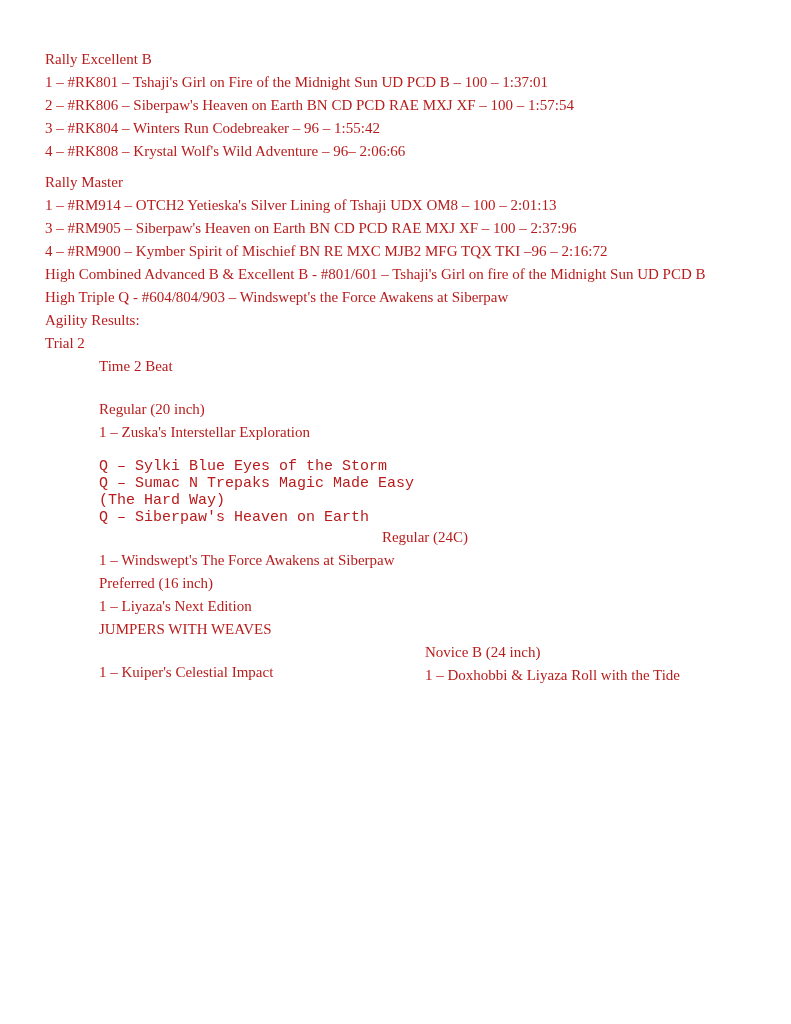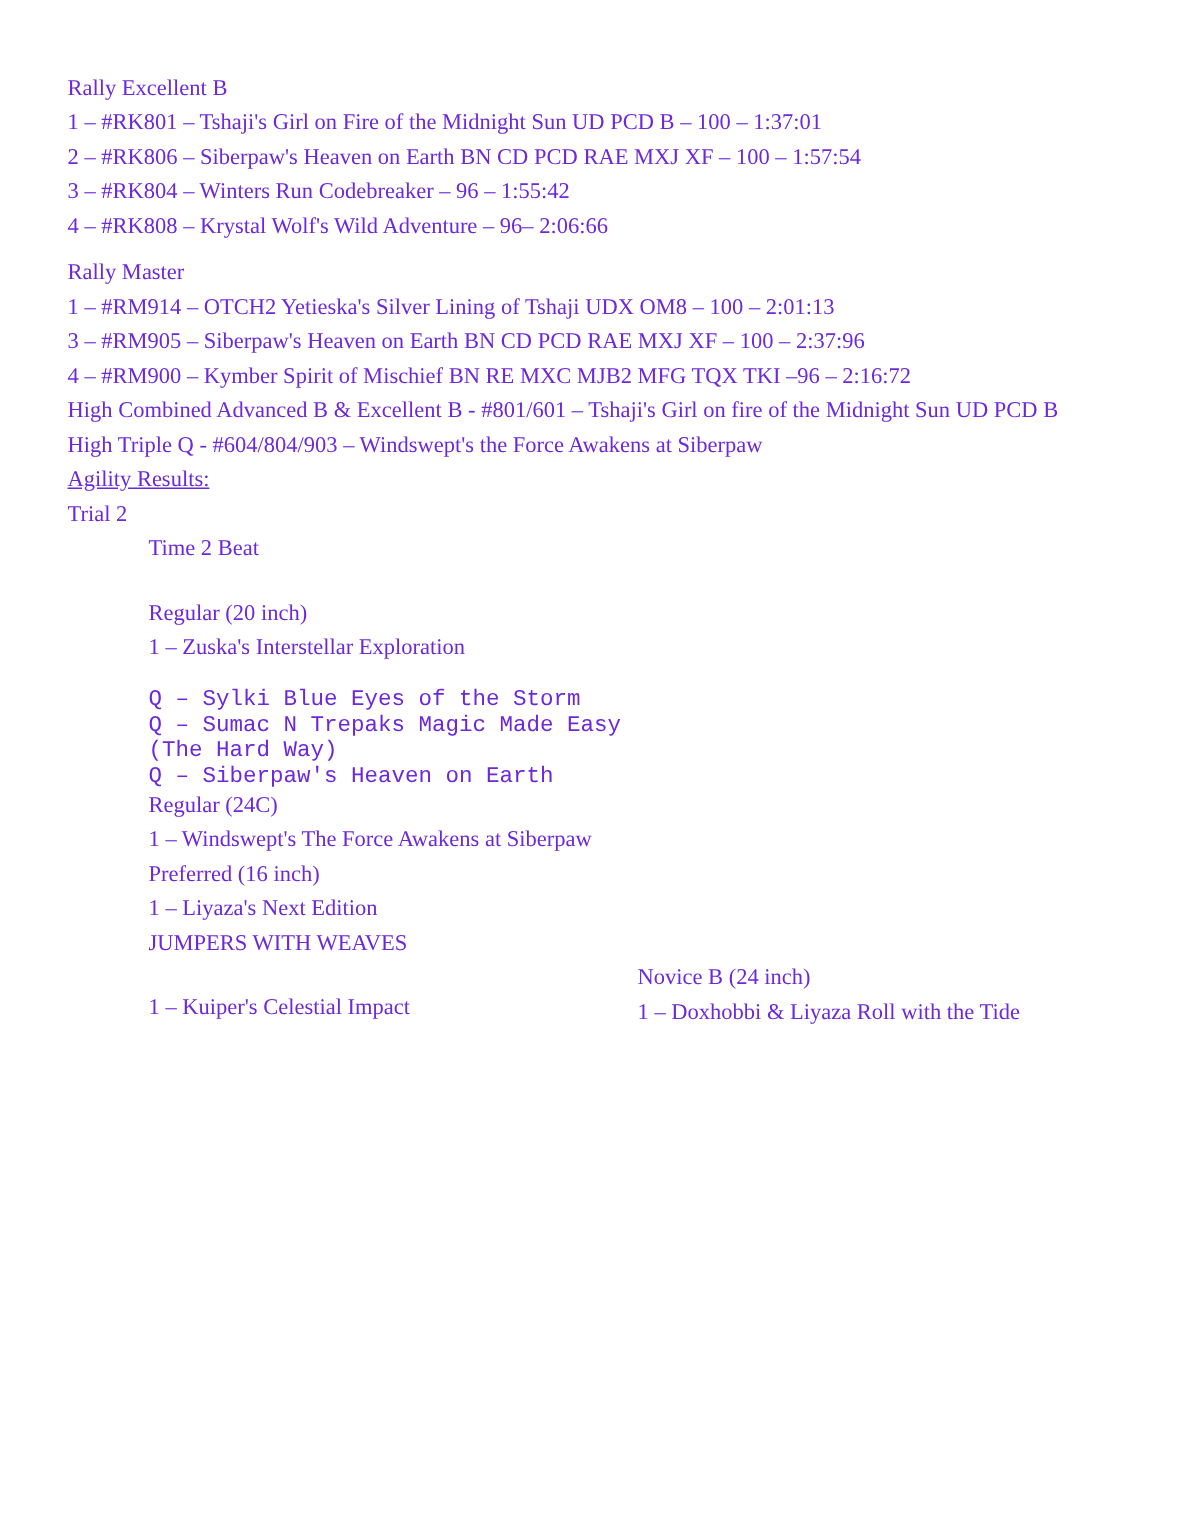--- a/index.html
+++ b/index.html
@@ -7,21 +7,21 @@
     position: relative;
     width: 791px;
     height: 1024px;
     margin: 0 auto;
     background: #ffffff;
     box-sizing: border-box;
     padding: 48px 40px 0 45px;
     font-family: "Liberation Serif", "DejaVu Serif", serif;
     font-size: 15px;
     line-height: 23px;
-    color: #6d28d9;
+    color: #b91c1c;
     overflow: hidden;
   }
   .page p, .page h2, .page h3, .page h4 {
     margin: 0;
     padding: 0;
     font-size: 15px;
     line-height: 23px;
     font-weight: normal;
   }
   .bold { font-weight: bold; }
@@ -32,21 +32,20 @@
   
   .award-line-1 { margin-top: 23px; }
   .award-line-2 { margin-top: 7px; }
 
   
   .agility-heading {
     margin-top: 20px;
     font-size: 17px;
     line-height: 26px;
     font-weight: bold;
-    text-decoration: underline;
   }
   .trial-heading {
     margin-top: 3px;
     margin-left: 50px;
     font-size: 20px;
     line-height: 28px;
     font-weight: bold;
   }
   .indent-block { margin-left: 54px; }
   .t2b-heading { margin-top: 7px; font-weight: bold; }
@@ -54,21 +53,21 @@
   .col-row { display: flex; }
   .col-left { flex: 0 0 326px; width: 326px; margin-top: 20px; }
   .col-right { flex: 1; min-width: 0; }
 
   .col-header { margin-top: 11px; font-weight: bold; }
   .col-entry { margin-top: 11px; }
 
   .qualifier-list { margin-top: 14px; }
   .qualifier-list p { line-height: 17px; font-family: Liberation Mono, monospace; }
 
-  .sub-header-24c { margin-top: 17px; font-weight: bold; }
+  .sub-header-24c { margin-top: 17px; font-weight: bold; text-align: center; }
   .entry-24c { margin-top: 11px; }
   .sub-header-pref { margin-top: 12px; font-weight: bold; }
   .entry-pref { margin-top: 12px; }
 
   .jumpers-heading { margin-top: 46px; font-weight: bold; }
   .novice-header { margin-top: 15px; font-weight: bold; }
   .novice-entry { margin-top: 15px; }
 </style>
 </head>
 <body>

